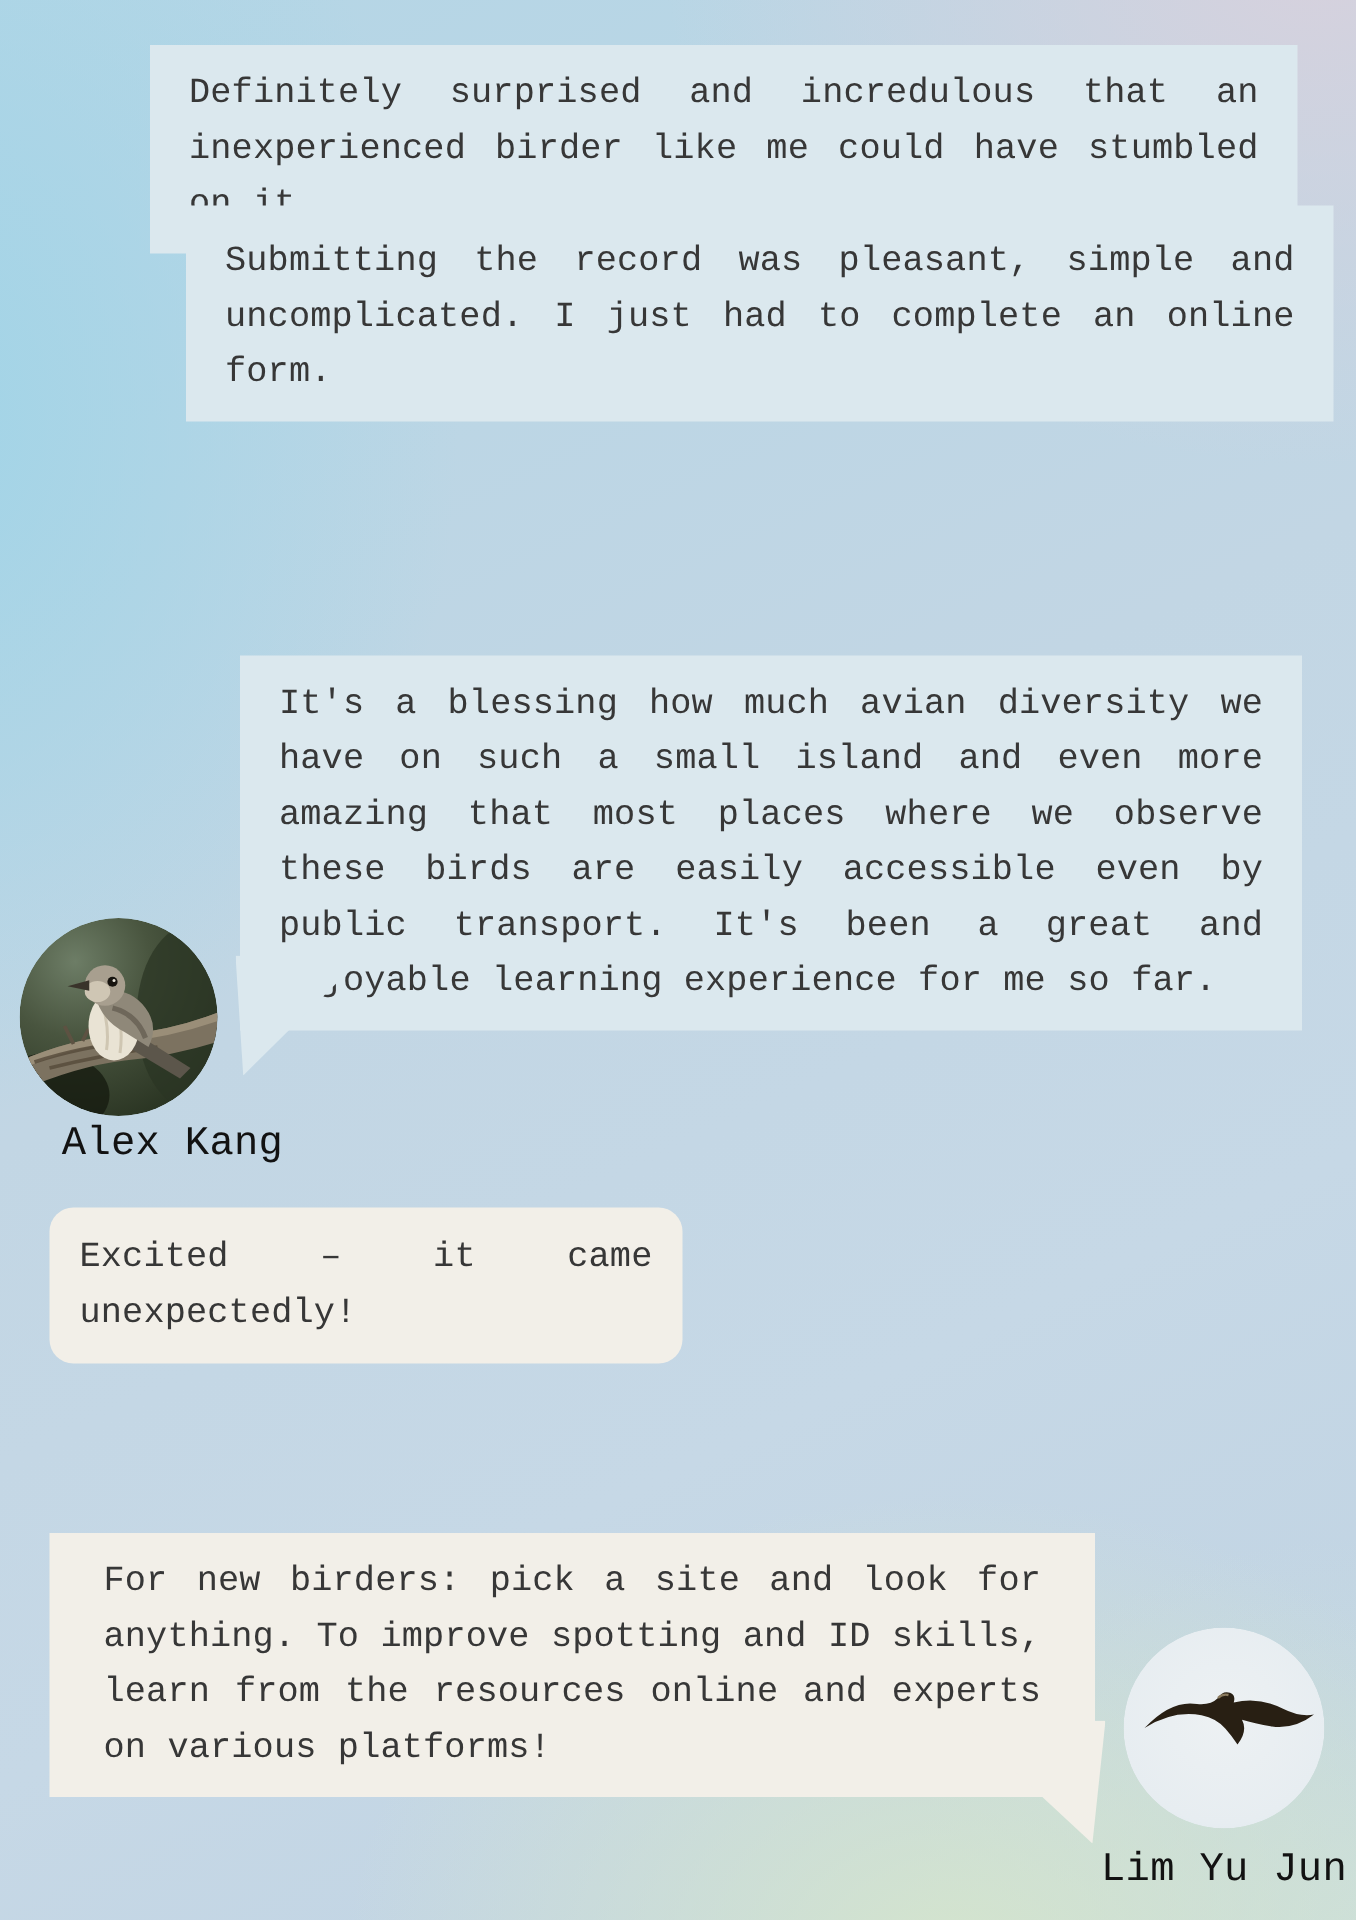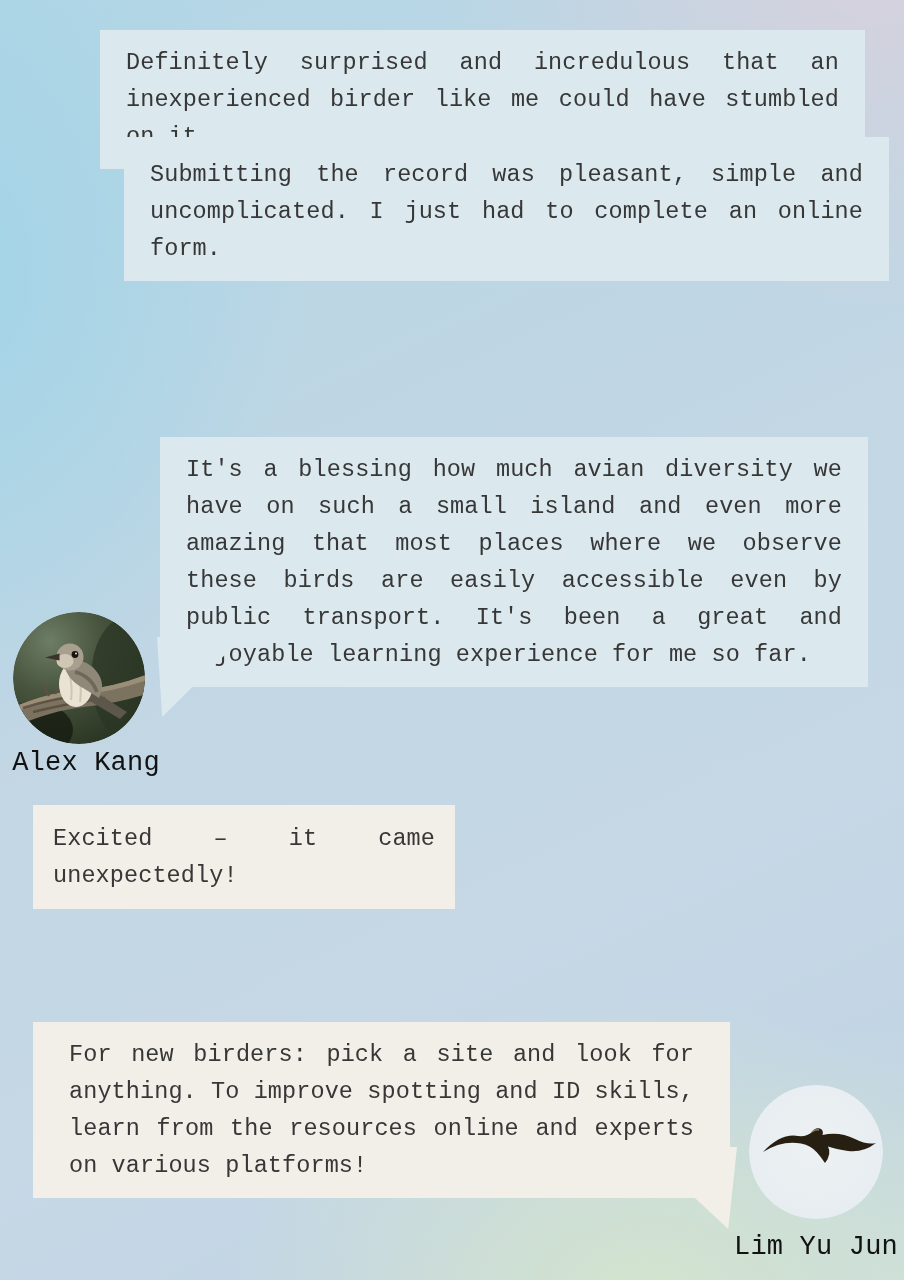--- a/index.html
+++ b/index.html
@@ -44,23 +44,23 @@
     text-align:center;
     letter-spacing:.2px;
   }
   
   #b-a1{left:100px; top:30px;  width:765px; min-height:93px;}
   #b-a2{left:100px; top:137px; width:765px; min-height:103px; padding-top:19px;margin-left:24px;}
   #b-a3{left:100px; top:253px; width:765px; min-height:172px; padding-top:17px;}
   #b-a4{left:160px; top:437px; width:708px; min-height:201px; }
   #tail-a{left:157px; top:637px; width:86px; height:80px;}
   #av-a{left:13px; top:612px; width:132px; height:132px;}
-  #name-a{left:0px; top:748px; width:172px;}
+  #name-a{left:0px; top:748px; width:172px;padding-left:29px;}
   
-  #b-l1{left:33px; top:805px;  width:422px; min-height:67px; padding:15px 20px;}
+  #b-l1{left:33px; top:805px;  width:422px; min-height:67px; padding:15px 20px;border-radius:16px;}
   #b-l2{left:33px; top:887px;  width:842px; min-height:123px; padding:14px 24px;}
   #b-l3{left:33px; top:1022px; width:697px; min-height:126px; padding:14px 36px;}
   #tail-l{left:640px; top:1147px; width:97px; height:82px;}
   #av-l{left:749px; top:1085px; width:134px; height:134px;}
   #name-l{left:730px; top:1232px; width:172px;text-align:center;}
 </style>
 </head>
 <body>
 
 <div class="page">

